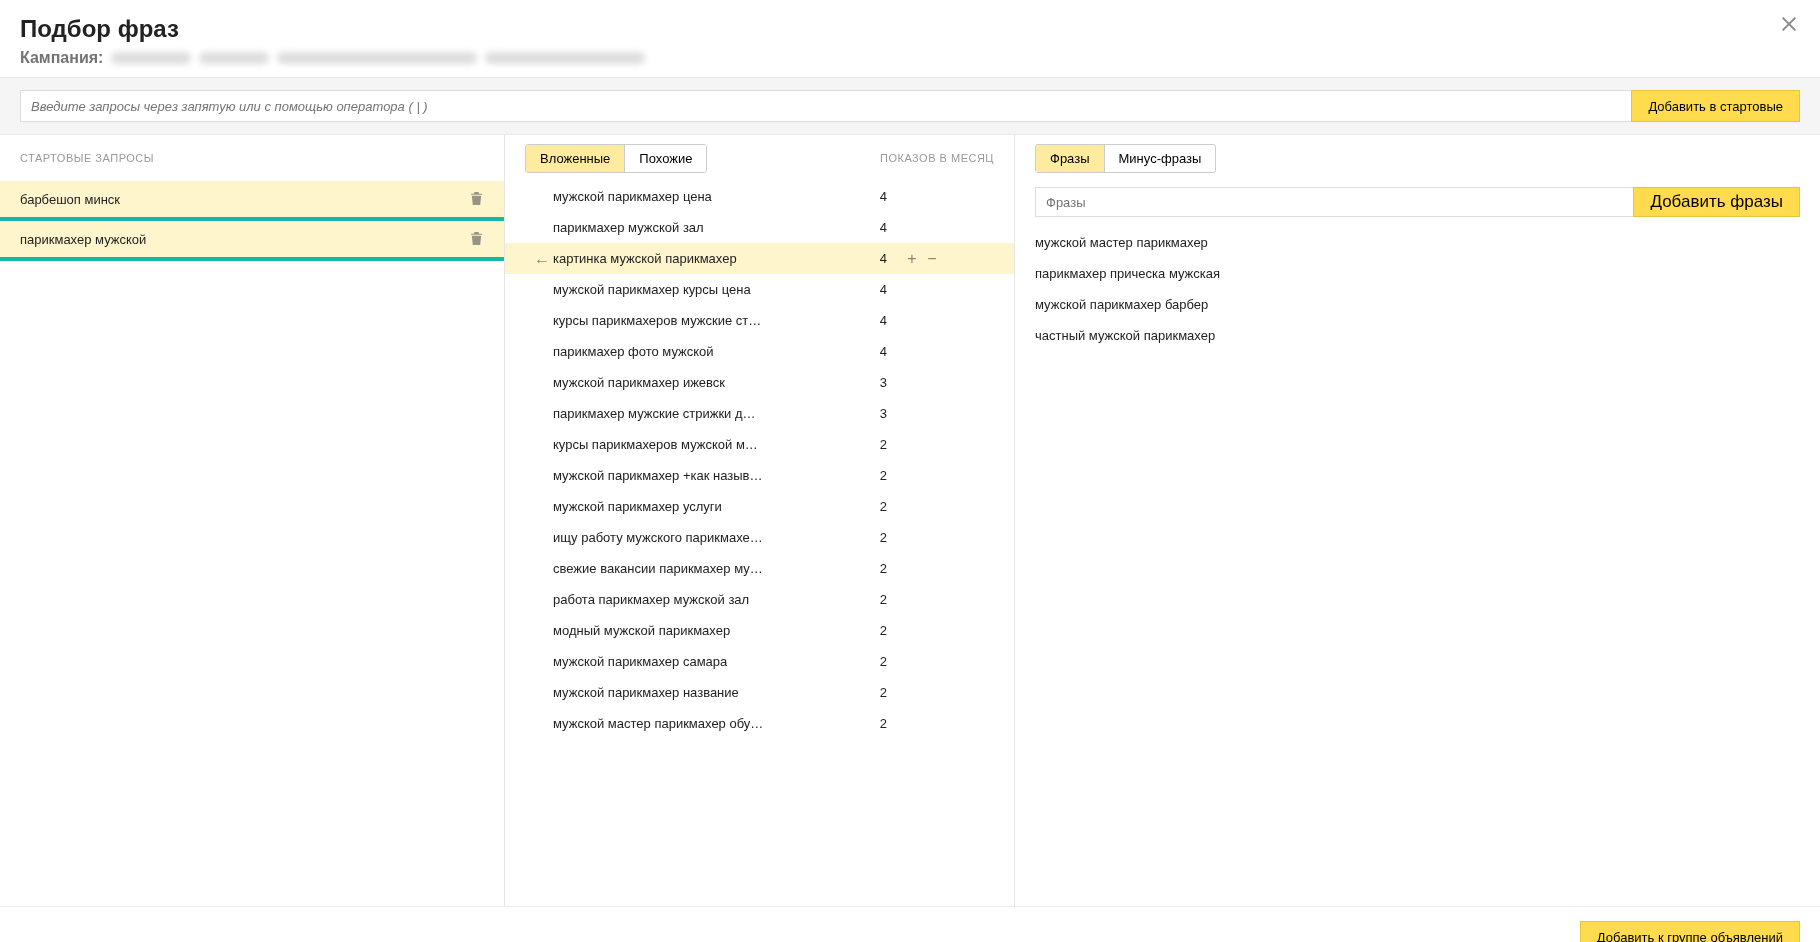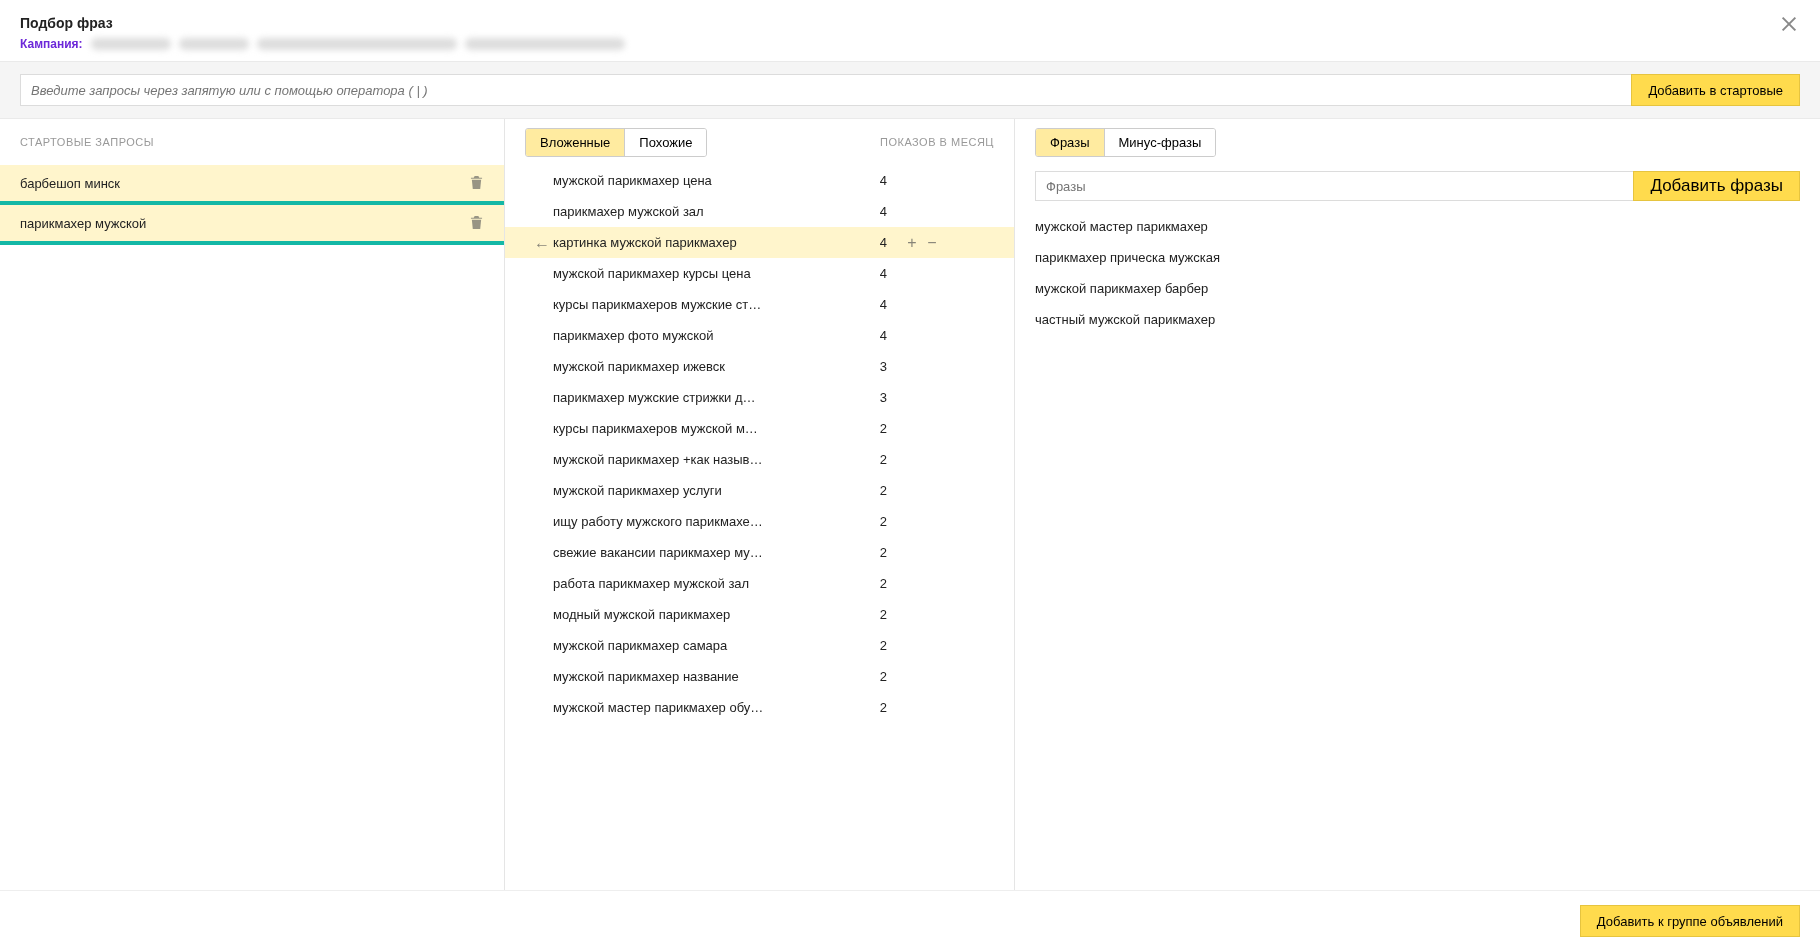--- a/index.html
+++ b/index.html
@@ -1,20 +1,20 @@
 <!DOCTYPE html>
 <html><head>
 <meta charset="utf-8">
 <style>
 * { box-sizing: border-box; margin: 0; padding: 0; }
 body { font-family: Arial, Helvetica, sans-serif; font-size: 13px; color: #222; background: #fff; }
 
 .header { padding: 15px 20px 10px; position: relative; }
-.header h1 { font-size: 14px; font-weight: bold; margin-bottom: 6px; }
-.breadcrumb-line { font-size: 12px; color: #6d28d9; display: flex; align-items: center; gap: 8px; }
+.header h1 { font-size: 24px; font-weight: bold; margin-bottom: 6px; }
+.breadcrumb-line { font-size: 16px; color: #737373; display: flex; align-items: center; gap: 8px; }
 .breadcrumb-line .lbl { font-weight: bold; }
 .blur-chip { display: inline-block; height: 12px; background: #ddd; border-radius: 6px; filter: blur(3px); }
 .close-btn { position: absolute; top: 15px; right: 22px; width: 18px; height: 18px; cursor: pointer; }
 .close-btn::before, .close-btn::after { content: ""; position: absolute; top: 8px; left: 0; width: 18px; height: 2px; background: #888; }
 .close-btn::before { transform: rotate(45deg); }
 .close-btn::after { transform: rotate(-45deg); }
 
 .search-bar { background: #f5f5f5; border-top: 1px solid #eaeaea; border-bottom: 1px solid #eaeaea; padding: 12px 20px; display: flex; gap: 0; }
 .search-bar input { flex: 1; height: 32px; border: 1px solid #dcdcdc; border-right: none; padding: 12px 10px; font-size: 13px; font-style: italic; outline: none; }
 .btn-yellow { background: #ffdb4d; border: 1px solid #e6c43f; padding: 0 16px; height: 32px; font-size: 13px; cursor: pointer; }

